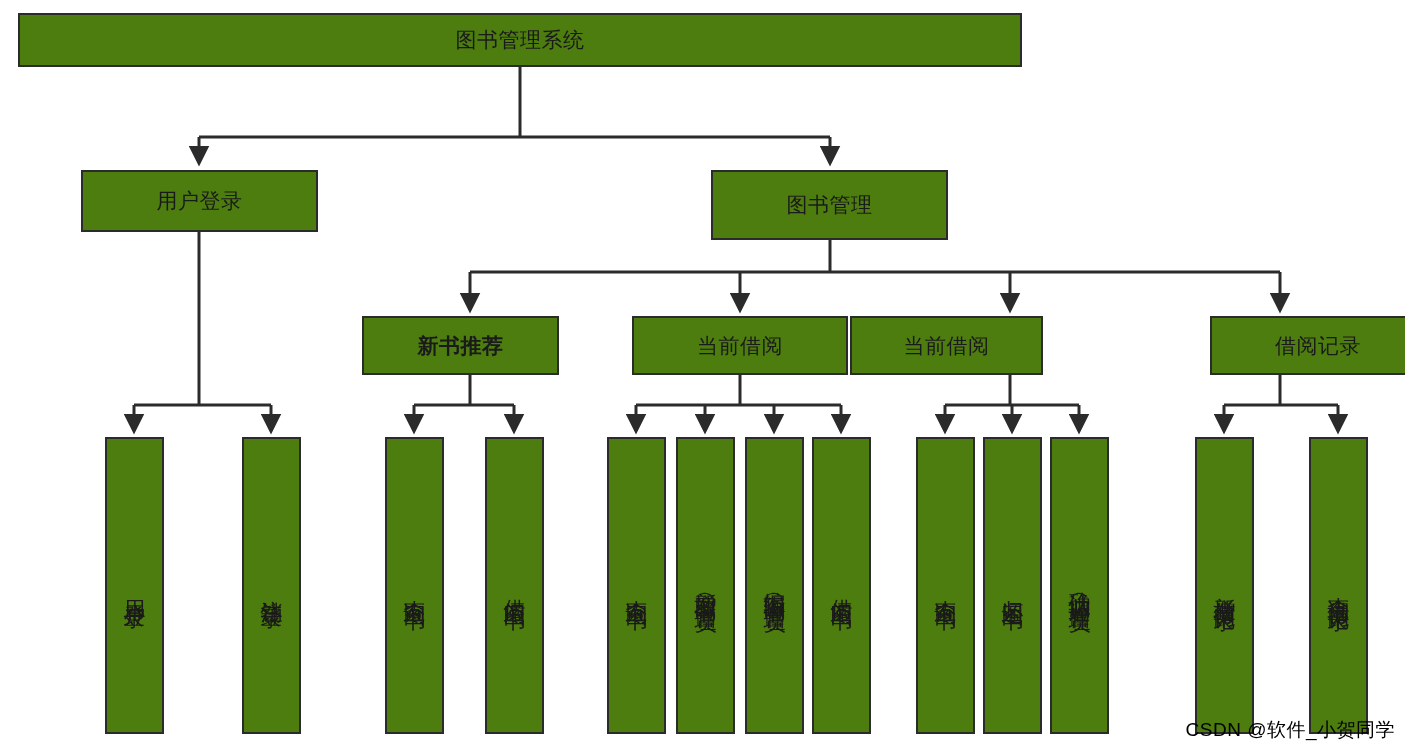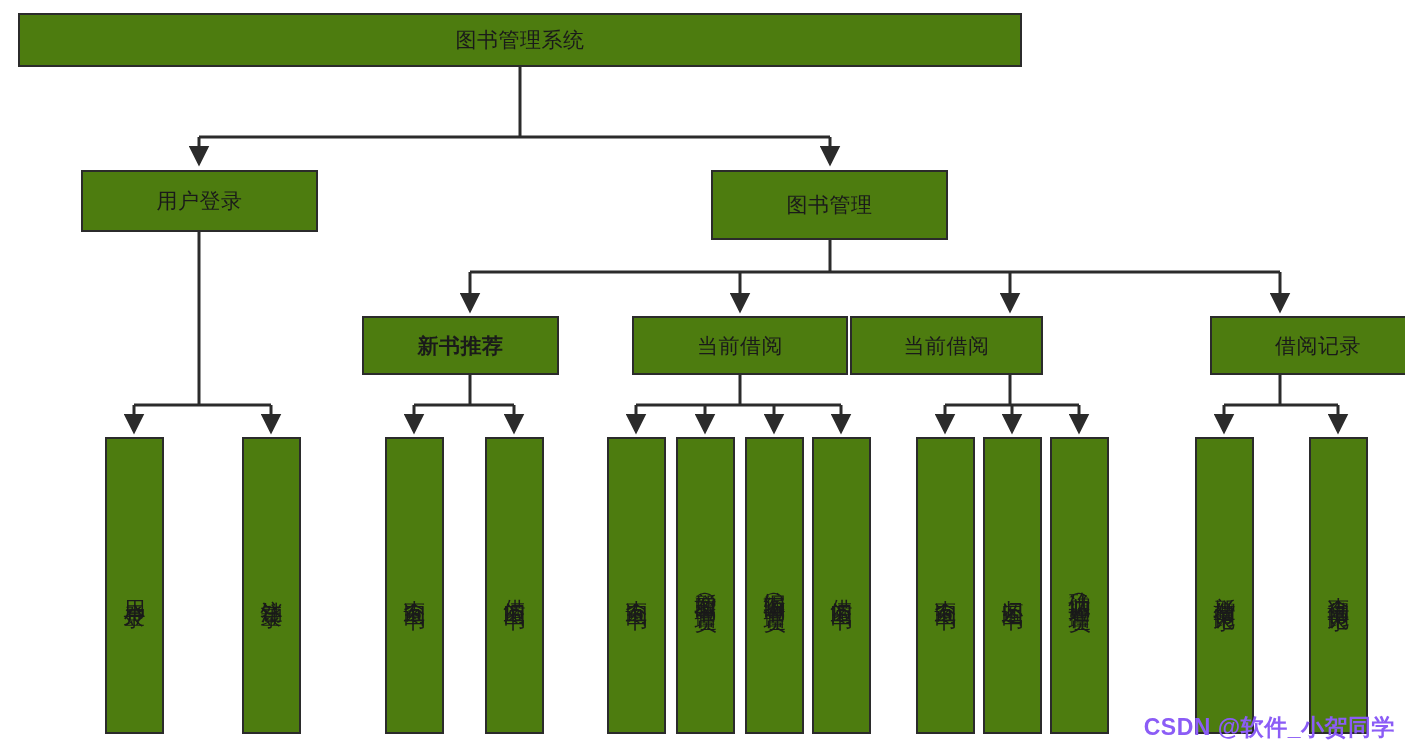--- a/index.html
+++ b/index.html
@@ -59,25 +59,24 @@
     left: 0;
     top: 0;
     width: 1405px;
     height: 747px;
     pointer-events: none;
   }
   .watermark {
     position: absolute;
     right: 10px;
     bottom: 4px;
-    font-size: 23px;
-    color: #8b5cf6;
+    font-size: 19px;
+    color: #000000;
     white-space: nowrap;
     letter-spacing: 0.5px;
-    font-weight: bold;
   }
 </style>
 </head>
 <body>
 
 <div id="canvas">
 
   <svg class="links" viewBox="0 0 1405 747">
     <defs>
       <marker id="arrow" viewBox="0 0 12 12" refX="10" refY="6" markerWidth="7" markerHeight="7" orient="auto-start-reverse">

